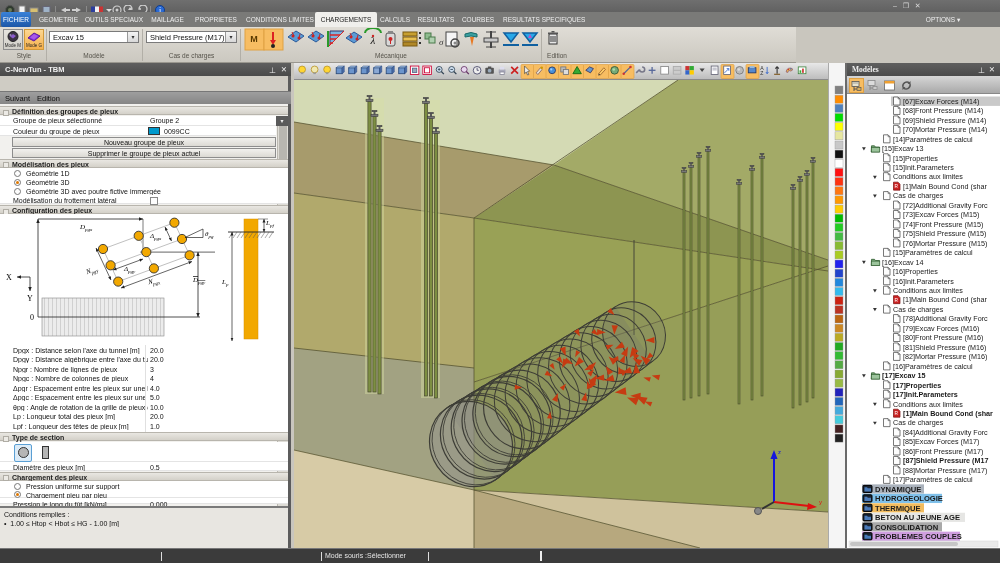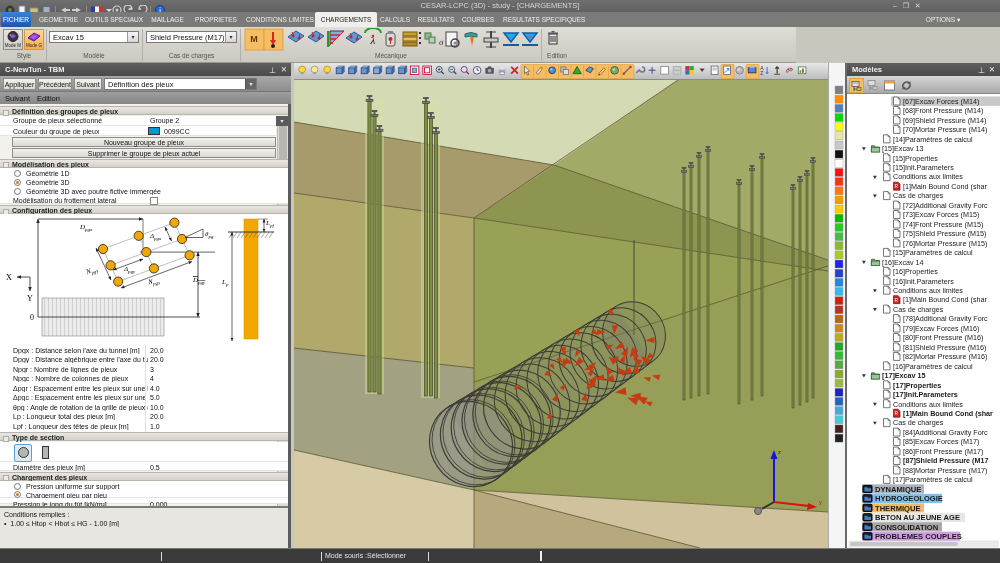--- a/index.html
+++ b/index.html
@@ -28,21 +28,21 @@
 .btn { position:absolute; background:linear-gradient(#f2f1ee,#dcdad4); border:1px solid #8d8d8d; font-size:7px; color:#111; text-align:center; }
 .wcell { position:absolute; background:#fff; border-bottom:1px solid #e4e4e4; }
 .radio { position:absolute; width:7px; height:7px; border-radius:50%; border:1px solid #777; background:#fdfdfd; }
 .radio.sel::after { content:""; position:absolute; left:1.2px; top:1.2px; width:3px; height:3px; border-radius:50%; background:#e07800; }
 
 #vtoolbar { left:294px; top:63px; width:534px; height:17px; background:linear-gradient(#e8e8e8,#bdbdbd); border-bottom:1px solid #8b8b8b; }
 #scene { left:294px; top:80px; width:534px; height:468px; }
 #cstrip { left:828px; top:63px; width:17px; height:485px; background:#f5f5f5; border-left:1px solid #aaa; }
 
 #rpanel { left:845px; top:63px; width:155px; height:485px; background:#fff; border-left:2px solid #6a6a6a; }
-#rp-title { left:0; top:0; width:153px; height:13px; background:linear-gradient(#5f5f5f,#4a4a4a); color:#f0f0f0; font-size:7.5px; font-weight:bold; line-height:13px; padding-left:5px; }
+#rp-title { left:0; top:0; width:153px; height:13px; background:linear-gradient(#5f5f5f,#4a4a4a); color:#f0f0f0; font-size:7.5px; font-weight:bold; line-height:13px; padding-left:5px;font-family:Liberation Serif, serif; }
 #rp-toolbar { left:0; top:13px; width:153px; height:18px; background:linear-gradient(#d6d6d6,#a9a9a9); border-bottom:1px solid #888; }
 
 #statusbar { left:0; top:548px; width:1000px; height:15px; background:#3b3b3b; border-top:1px solid #777; color:#e5e5e5; font-size:7px; }
 </style>
 </head>
 <body>
 <div id="app">
   <div id="titlebar" class="abs"></div>
   <div class="abs" style="left:2px;top:1px;width:300px;height:10px;">
     <svg width="300" height="10" viewBox="0 0 300 10">
@@ -62,21 +62,20 @@
       <circle cx="115" cy="5" r="4" fill="none" stroke="#cfcfcf" stroke-width="1.2"></circle>
         <circle cx="115" cy="5" r="1.5" fill="#cfcfcf"></circle>
       <path d="M126 8 a4 4 0 1 1 4 -4 l-2 0" fill="none" stroke="#cfcfcf" stroke-width="1.3"></path>
         <path d="M128 2 l2 3 -4 0 z" fill="#cfcfcf"></path>
       <path d="M141 8 a4 4 0 1 0 -4 -4 l2 0" fill="none" stroke="#cfcfcf" stroke-width="1.3"></path>
       <rect x="148" y="1" width="1" height="9" fill="#8a8a8a"></rect>
       <circle cx="158" cy="5" r="4.5" fill="#2a6ad4" stroke="#123c88"></circle>
         <text x="158" y="8" font-size="8" fill="#fff" text-anchor="middle" font-family="Liberation Serif">i</text>
     </svg>
   </div>
-  <div id="title" class="abs">CESAR-LCPC (3D) - study - [CHARGEMENTS]</div>
   <div class="abs" style="left:893px;top:2px;width:100px;height:8px;color:#d9d9d9;font-size:7px;">–&nbsp;&nbsp;&nbsp;❐&nbsp;&nbsp;&nbsp;✕</div>
   <div id="tabrow" class="abs">
     <div class="tab tabfile" style="left:1px;width:30px;">FICHIER</div>
     <div class="tab" style="left:36px;width:45px;">GEOMETRIE</div>
     <div class="tab" style="left:85px;width:56px;">OUTILS SPECIAUX</div>
     <div class="tab" style="left:146px;width:43px;">MAILLAGE</div>
     <div class="tab" style="left:193px;width:46px;">PROPRIETES</div>
     <div class="tab" style="left:246px;width:68px;">CONDITIONS LIMITES</div>
     <div class="tab tabactive" style="left:315px;width:62px;">CHARGEMENTS</div>
     <div class="tab" style="left:377px;width:36px;">CALCULS</div>
@@ -203,26 +202,20 @@
         </svg>
     </div>
     <div class="glabel" style="left:542px;width:30px;">Edition</div>
   </div>
   <div id="lpanel" class="abs">
     <div id="lp-title" class="abs">C-NewTun - TBM
       <span style="position:absolute;right:15px;top:1px;font-weight:normal;font-size:8px;">⊥</span>
       <span style="position:absolute;right:4px;top:0;font-weight:normal;">✕</span>
     </div>
 
-    <div class="abs" style="left:0;top:13px;width:291px;height:15px;background:linear-gradient(#a8a8a8,#8e8e8e);">
-      <div class="btn" style="left:3px;top:1.5px;width:33px;height:12px;line-height:11px;">Appliquer</div>
-      <div class="btn" style="left:38px;top:1.5px;width:34px;height:12px;line-height:11px;">Précédent</div>
-      <div class="btn" style="left:74px;top:1.5px;width:28px;height:12px;line-height:11px;">Suivant</div>
-      <div class="combo" style="left:104px;top:1.5px;width:153px;height:12px;">Définition des pieux<span class="arr" style="height:10px;background:#666;color:#eee;border-left:1px solid #555;">▾</span></div>
-    </div>
 
     <div class="abs" style="left:0;top:28px;width:291px;height:13px;background:linear-gradient(#9e9e9e,#868686);border-top:1px solid #777;">
       <span style="position:absolute;left:5px;top:2px;font-size:7.5px;color:#0e0e0e;">Suivant</span>
       <span style="position:absolute;left:37px;top:2px;font-size:7.5px;color:#0e0e0e;">Edition</span>
     </div>
 
     <div class="abs" style="left:0;top:41px;width:288px;height:444px;background:#f2f1ee;overflow:hidden;">
       <div class="lhead" style="top:2px;">Définition des groupes de pieux</div>
         <div class="abs" style="left:277px;top:12px;width:11px;height:390px;background:#dedcd6;border-left:1px solid #bbb8b0;"></div>
         <div class="abs" style="left:278.5px;top:14px;width:8px;height:60px;background:#b8b6b0;border-radius:2px;"></div>

